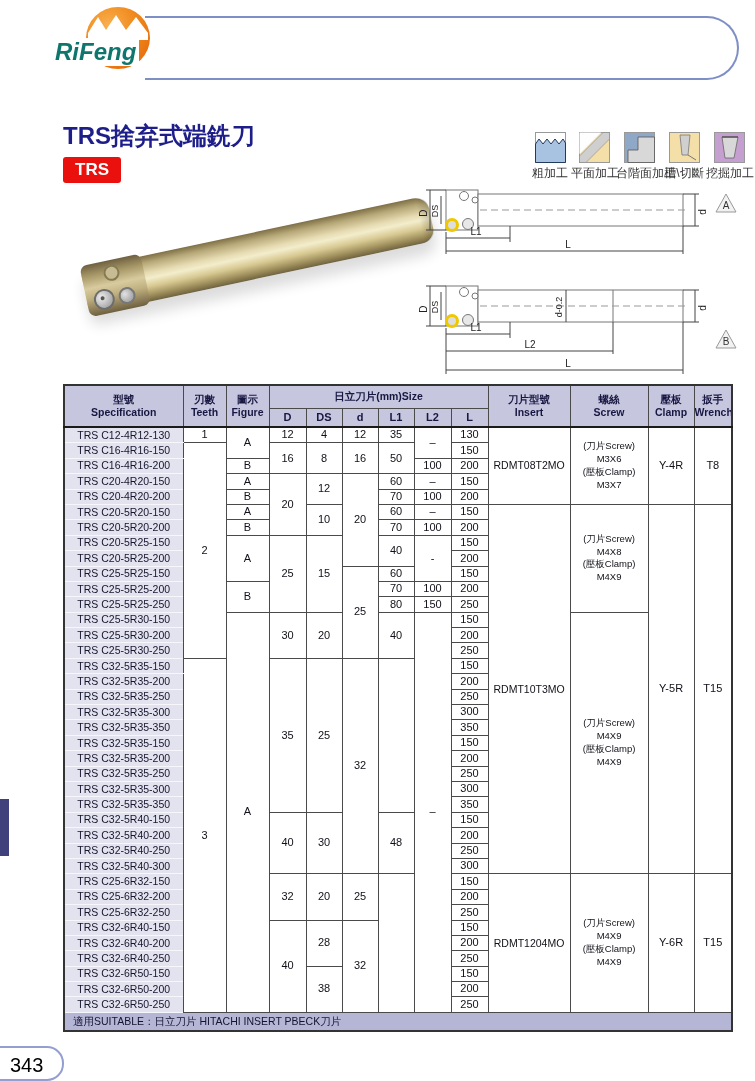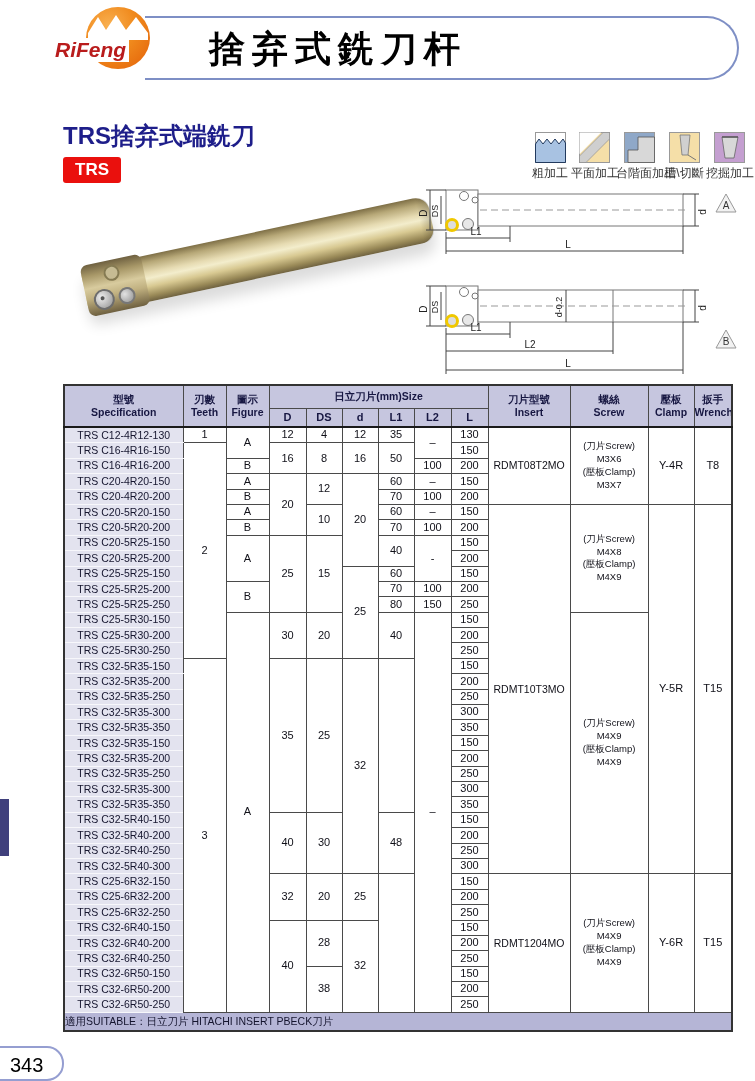--- a/index.html
+++ b/index.html
@@ -1,22 +1,22 @@
 <!DOCTYPE html>
 <html><head>
 <meta charset="utf-8">
 <style>
   html,body{margin:0;padding:0;background:#fff;}
   .page{position:relative;width:755px;height:1081px;background:#fff;overflow:hidden;
         font-family:"Liberation Sans",sans-serif;}
   
   .logo-ellipse{position:absolute;left:86px;top:7px;width:64px;height:62px;border-radius:50%;
     background:radial-gradient(circle at 35% 30%,#f9b050 0%,#f08a1d 45%,#e35f07 100%);overflow:hidden;}
-  .logo-text{position:absolute;left:52px;top:38px;font-size:21px;font-weight:bold;font-style:italic;
-    color:#b91c1c;background:#fff;padding:0 3px;letter-spacing:0px;}
+  .logo-text{position:absolute;left:52px;top:38px;font-size:24px;font-weight:bold;font-style:italic;
+    color:#0f766e;background:#fff;padding:0 3px;letter-spacing:0px;}
   .title-outline{position:absolute;left:145px;top:16px;width:592px;height:60px;
     border:2px solid #7e8fc5;border-left:none;border-radius:0 34px 34px 0;}
   .page-title{position:absolute;left:209px;top:25px;font-size:36px;font-weight:bold;color:#000;
     letter-spacing:7px;}
   .sec-title-en{position:absolute;left:63px;top:97px;font-size:21px;font-weight:bold;color:#1e1e8a;}
   .sec-title-zh{position:absolute;left:63px;top:120px;font-size:24px;font-weight:bold;color:#1e1e8a;}
   .trs-badge{position:absolute;left:63px;top:157px;width:58px;height:26px;background:#ea100d;
     color:#fff;font-size:17px;font-weight:bold;display:flex;align-items:center;justify-content:center;
     border-radius:3px;}
   
@@ -50,40 +50,39 @@
     white-space:pre-line;line-height:1.25;padding:1px 0;}
   .spec-table th.szgrp{height:20px;}
   .spec-table th.szcol{height:17px;font-size:11px;padding:0;}
   .spec-table td{font-size:11px;text-align:center;vertical-align:middle;color:#101018;
     padding:0;height:14.4px;line-height:1.05;}
   .spec-table tbody tr:first-child td{border-top:2px solid #1a1a1a;}
   td.spec{background:#e3e3ef;font-size:10.5px;color:#15152e;text-align:center;
     border-top:1px solid #c2410c;border-bottom:1px solid #f7f7fb;}
   td.ins{font-size:10.5px;}
   td.screw{font-size:9.5px;white-space:pre-line;line-height:1.35;}
-  td.tfoot{background:#b5b5d6;text-align:left;font-size:10.5px;padding:2px 0;color:#14142e;height:13px;}
+  td.tfoot{background:#b5b5d6;text-align:left;font-size:10.5px;padding:2px 8px;color:#14142e;height:13px;}
   
   .bookmark{position:absolute;left:0;top:799px;width:9px;height:57px;background:#40407c;}
   .page-pill{position:absolute;left:-18px;top:1046px;width:78px;height:31px;background:#fff;
     border:2px solid #959ed1;border-radius:17px;}
   .page-pill span{position:absolute;left:26px;top:6px;font-size:20px;color:#000000;}
 </style>
 </head>
 <body>
 
 <div class="page">
 
   <div class="logo-ellipse">
     <svg width="64" height="62">
       <path d="M2,26 L12,10 L20,23 L30,8 L40,23 L50,10 L62,26 L62,33 L2,33 Z" fill="#ffffff"></path>
     </svg>
   </div>
   <div class="logo-text">RiFeng</div>
   <div class="title-outline"></div>
-  <div class="page-title">捨弃式銑刀杆</div>
 
   <div class="sec-title-zh">TRS捨弃式端銑刀</div>
   <div class="trs-badge">TRS</div>
 
   <div class="mi" style="left:527px;">
     <svg width="31" height="31">
       <rect x="0.5" y="0.5" width="30" height="30" fill="#ffffff" stroke="#999"></rect>
       <path d="M0.5,12 L4,7 L8,12 L12,7 L16,12 L20,7 L24,12 L28,7 L30.5,11 V30.5 H0.5 Z" fill="#a8c2e2" stroke="#223a5e" stroke-width="1"></path>
     </svg>
     <div class="lbl">粗加工</div>

